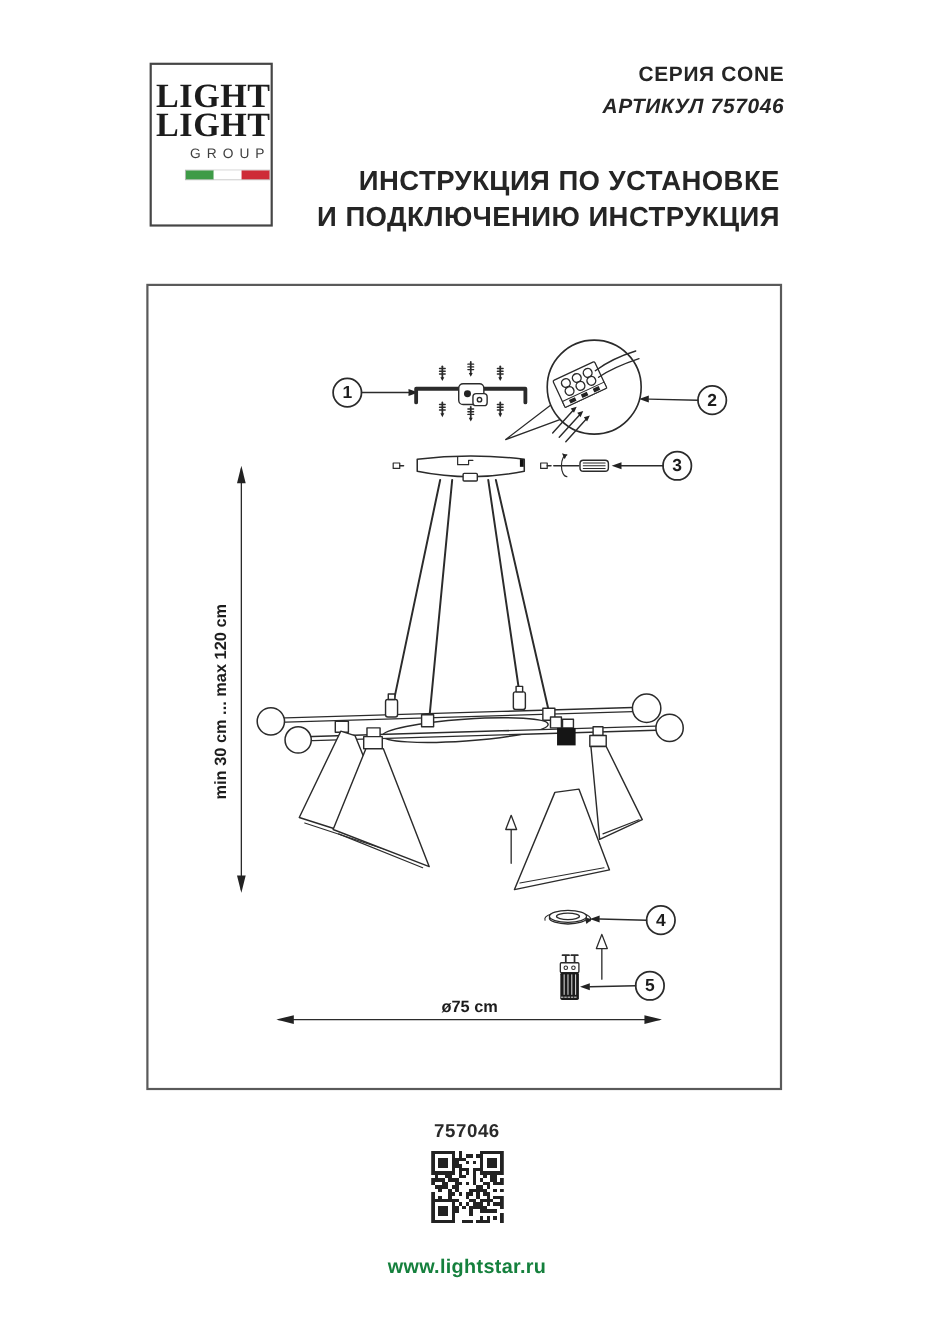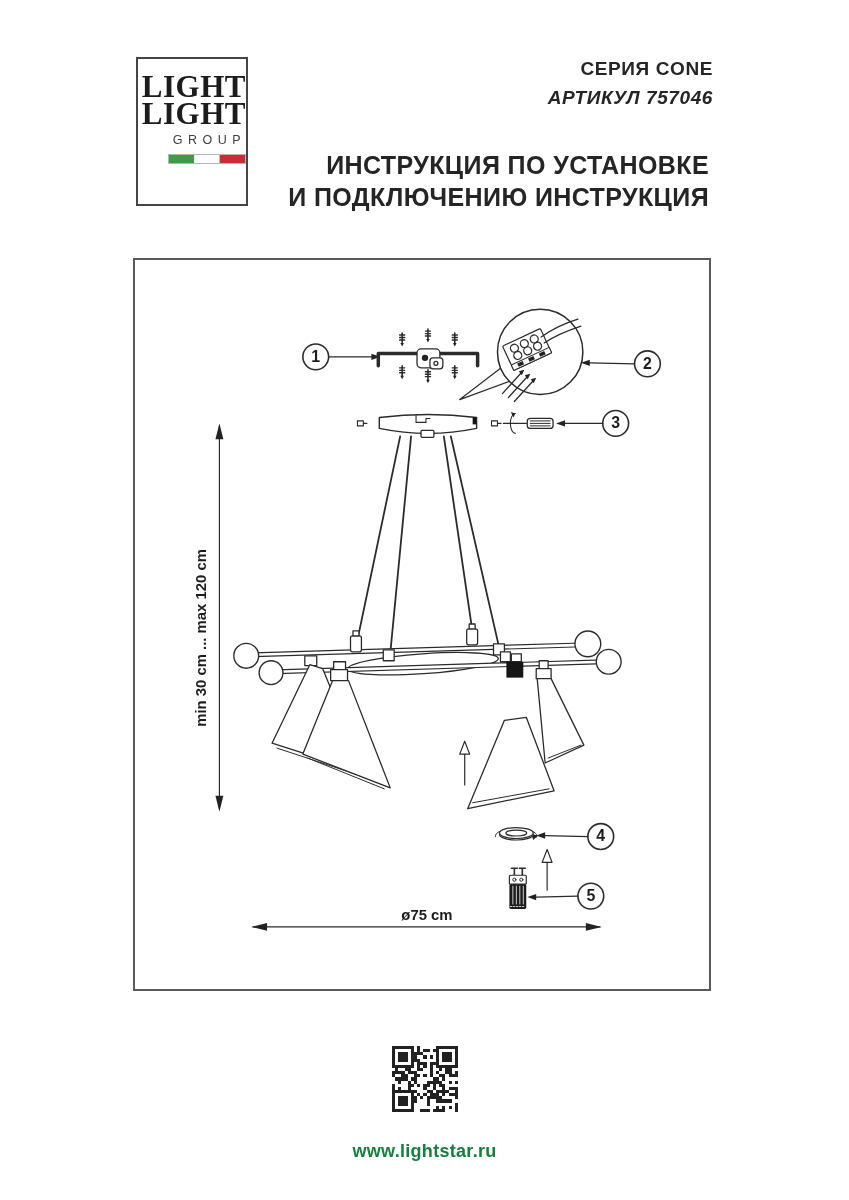--- a/index.html
+++ b/index.html
@@ -263,20 +263,21 @@
           <line x1="119" y1="671" x2="468" y2="671" stroke-width="1.2"></line>
           <polygon points="117,671 133,667 133,675" fill="#222" stroke="none"></polygon>
           <polygon points="470,671 454,667 454,675" fill="#222" stroke="none"></polygon>
           <text class="dim" x="294" y="664">ø75 cm</text>
         </g>
 
       </g>
     </svg>
   </div>
 
+  <div class="mid-article">757046</div>
   <svg id="qr" class="qr" width="66" height="66" viewBox="0 0 21 21" fill="#222" shape-rendering="crispEdges">
       <rect x="0" y="0" width="1" height="1"></rect>
       <rect x="1" y="0" width="1" height="1"></rect>
       <rect x="2" y="0" width="1" height="1"></rect>
       <rect x="3" y="0" width="1" height="1"></rect>
       <rect x="4" y="0" width="1" height="1"></rect>
       <rect x="5" y="0" width="1" height="1"></rect>
       <rect x="6" y="0" width="1" height="1"></rect>
       <rect x="8" y="0" width="1" height="1"></rect>
       <rect x="14" y="0" width="1" height="1"></rect>

